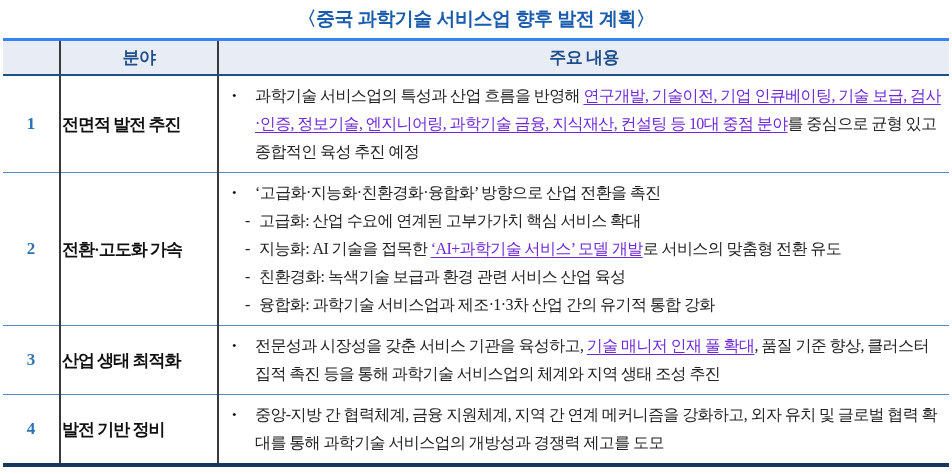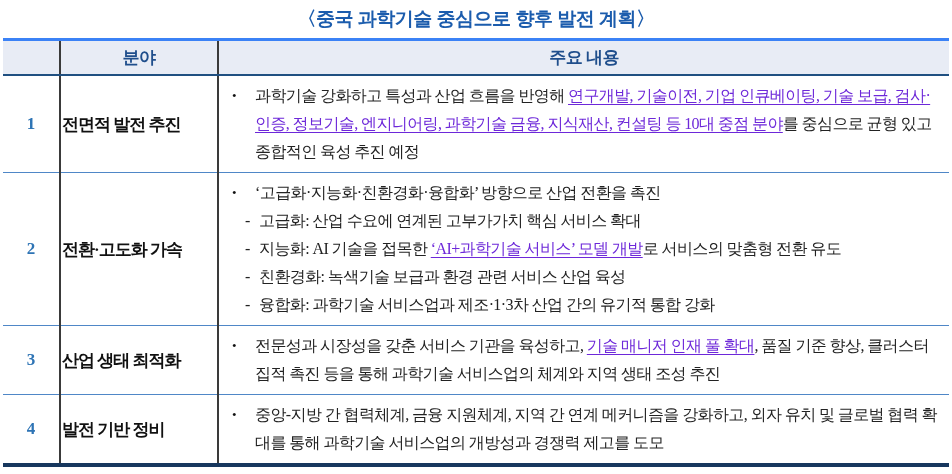--- a/index.html
+++ b/index.html
@@ -80,41 +80,41 @@
   .link{
     color:#6d28d9;
     text-decoration:underline;
     text-underline-offset:3px;
     cursor:pointer;
   }
 </style>
 </head>
 <body>
 
-<div class="page-title">〈중국 과학기술 중심으로 향후 발전 계획〉</div>
+<div class="page-title">〈중국 과학기술 서비스업 향후 발전 계획〉</div>
 
 <table class="plan-table">
   <colgroup>
     <col class="c-no">
     <col class="c-field">
     <col class="c-content">
   </colgroup>
   <thead>
     <tr>
       <th class="col-no"></th>
       <th class="col-field">분야</th>
       <th class="col-content">주요 내용</th>
     </tr>
   </thead>
   <tbody>
   <tr>
     <td class="cell-no">1</td>
     <td class="cell-field">전면적 발전 추진</td>
     <td class="cell-content">
-          <div class="li bullet"><span class="marker">•</span><span><span>과학기술 강화하고 특성과 산업 흐름을 반영해 </span><span class="link">연구개발, 기술이전, 기업 인큐베이팅, 기술 보급, 검사·인증, 정보기술, 엔지니어링, 과학기술 금융, 지식재산, 컨설팅 등 10대 중점 분야</span><span>를 중심으로 균형 있고 종합적인 육성 추진 예정</span></span></div>
+          <div class="li bullet"><span class="marker">•</span><span><span>과학기술 서비스업의 특성과 산업 흐름을 반영해 </span><span class="link">연구개발, 기술이전, 기업 인큐베이팅, 기술 보급, 검사·인증, 정보기술, 엔지니어링, 과학기술 금융, 지식재산, 컨설팅 등 10대 중점 분야</span><span>를 중심으로 균형 있고 종합적인 육성 추진 예정</span></span></div>
         </td>
   </tr>
 
   <tr>
     <td class="cell-no">2</td>
     <td class="cell-field">전환·고도화 가속</td>
     <td class="cell-content">
           <div class="li bullet"><span class="marker">•</span><span><span>‘고급화·지능화·친환경화·융합화’ 방향으로 산업 전환을 촉진</span></span></div>
           <div class="li dash"><span class="marker">-</span><span><span>고급화: 산업 수요에 연계된 고부가가치 핵심 서비스 확대</span></span></div>
           <div class="li dash"><span class="marker">-</span><span><span>지능화: AI 기술을 접목한 </span><span class="link">‘AI+과학기술 서비스’ 모델 개발</span><span>로 서비스의 맞춤형 전환 유도</span></span></div>

